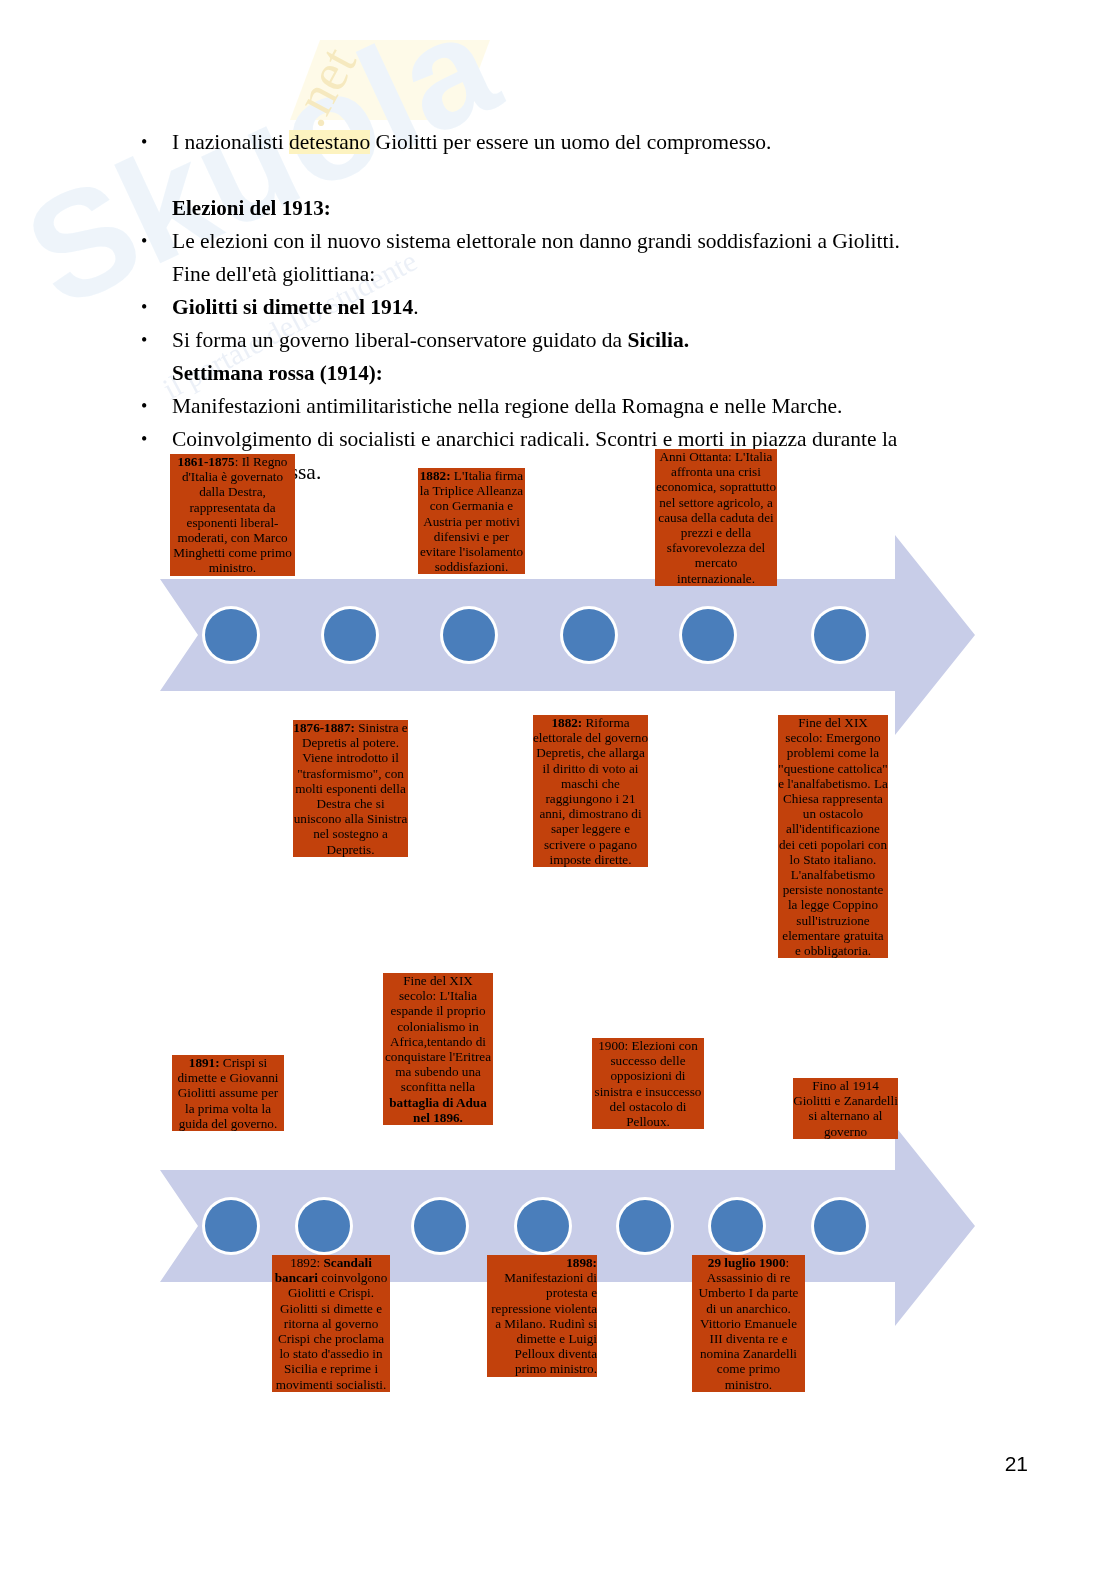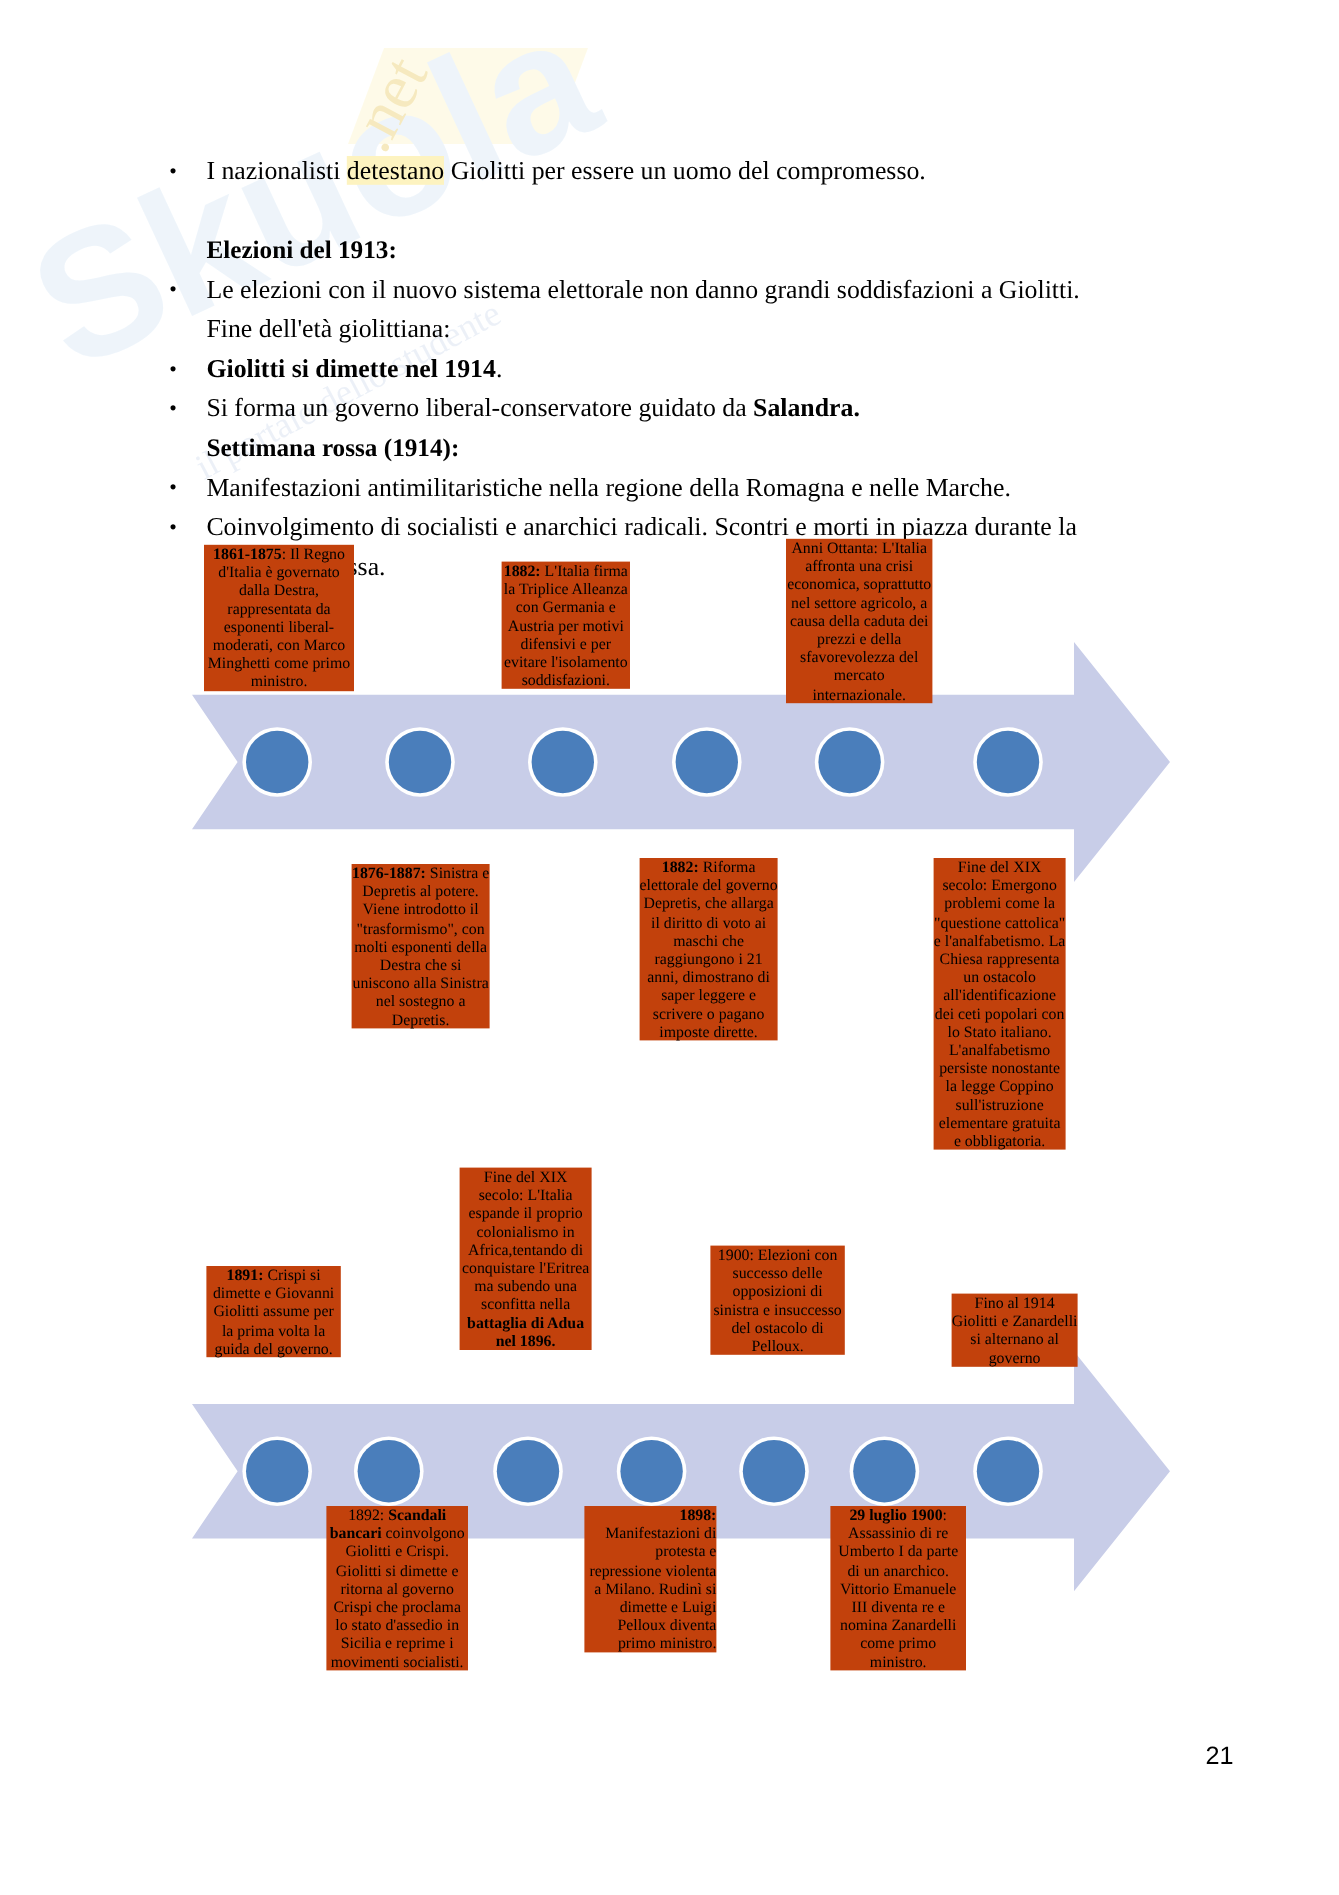--- a/index.html
+++ b/index.html
@@ -117,21 +117,21 @@
     </g>
   </svg>
 
   <div id="text-block">
       <div class="bullet-row"><span class="dot">•</span><span>I nazionalisti </span><span class="hl">detestano</span><span> Giolitti per essere un uomo del compromesso.</span></div>
       <div class="spacer-line"></div>
       <div class="sub-line"><span class="b">Elezioni del 1913:</span></div>
       <div class="bullet-row"><span class="dot">•</span><span>Le elezioni con il nuovo sistema elettorale non danno grandi soddisfazioni a Giolitti.</span></div>
       <div class="cont-line"><span>Fine dell'età giolittiana:</span></div>
       <div class="bullet-row"><span class="dot">•</span><span class="b">Giolitti si dimette nel 1914</span><span>.</span></div>
-      <div class="bullet-row"><span class="dot">•</span><span>Si forma un governo liberal-conservatore guidato da </span><span class="b">Salandra.</span></div>
+      <div class="bullet-row"><span class="dot">•</span><span>Si forma un governo liberal-conservatore guidato da </span><span class="b">Sicilia.</span></div>
       <div class="sub-line"><span class="b">Settimana rossa (1914):</span></div>
       <div class="bullet-row"><span class="dot">•</span><span>Manifestazioni antimilitaristiche nella regione della Romagna e nelle Marche.</span></div>
       <div class="bullet-row"><span class="dot">•</span><span>Coinvolgimento di socialisti e anarchici radicali. Scontri e morti in piazza durante la</span></div>
       <div class="cont-line"><span>Settimana rosssa.</span></div>
     </div>
 
   <div class="timeline" id="timeline-1">
     <svg class="arrow-svg" width="1116" height="520" viewBox="0 0 1116 520">
       <path d="M160 124 L895 124 L895 80 L975 180 L895 280 L895 236 L160 236 L198 180 Z" fill="#c8cde8"></path>
     <ellipse cx="231" cy="180" rx="29" ry="29" fill="#ffffff"></ellipse>

